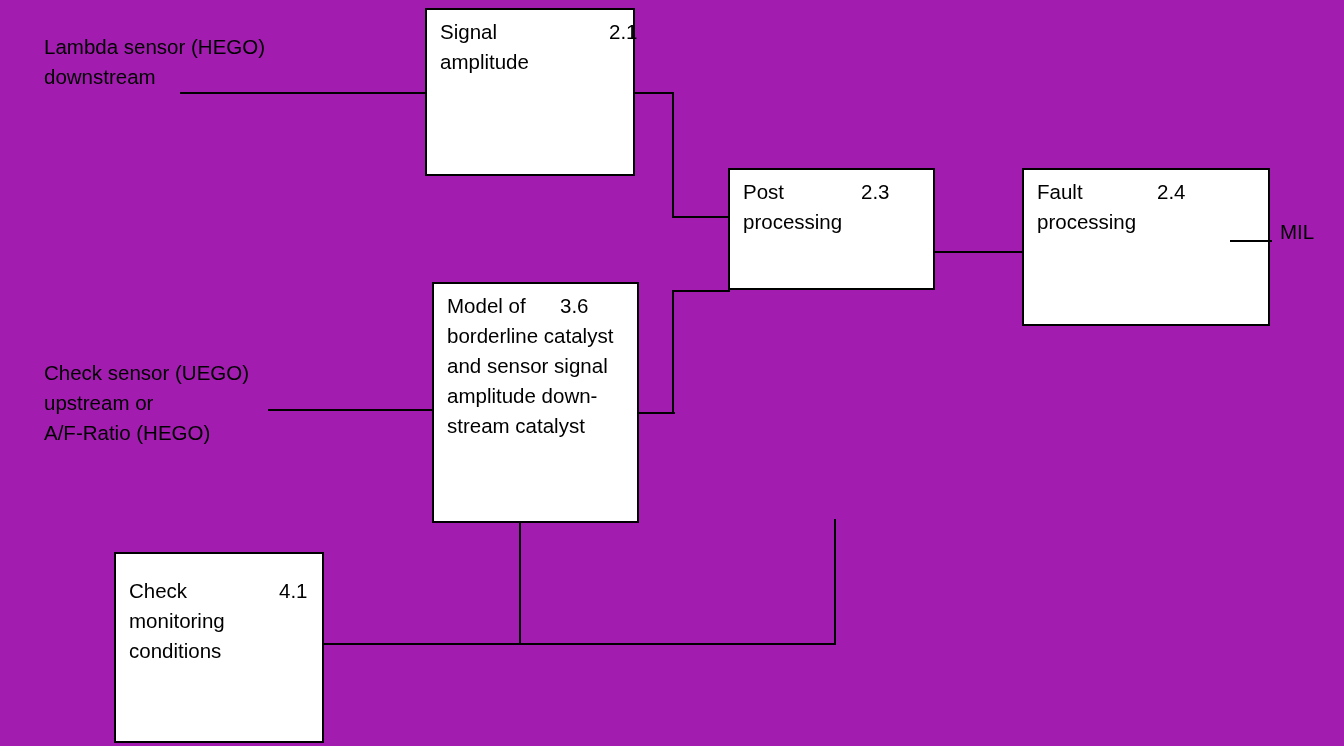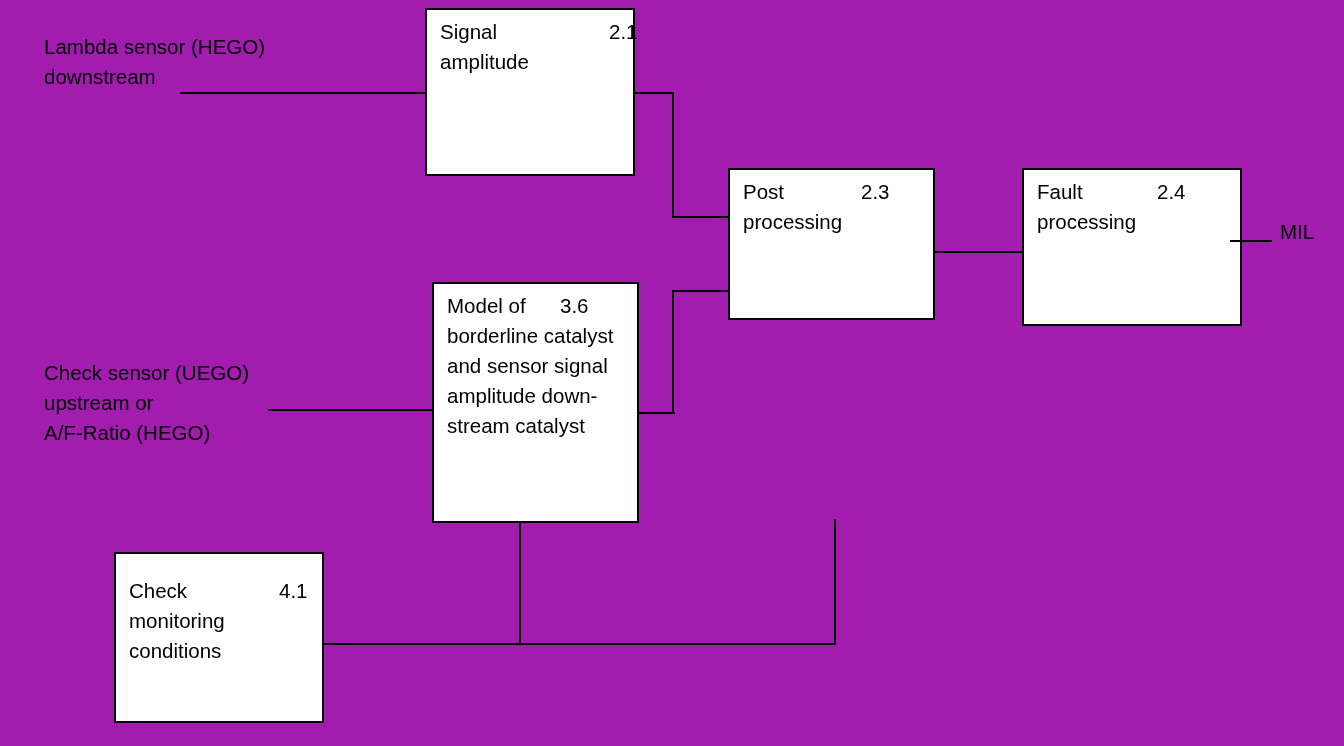--- a/index.html
+++ b/index.html
@@ -89,38 +89,38 @@
 and sensor signal
 amplitude  down-
 stream  catalyst</div>
     <div class="box-id" style="left:126px;">3.6</div>
   </div>
 
   <div class="wire-h" style="left:639px; top:412px; width:36px;"></div>
   <div class="wire-v" style="left:672px; top:290px; height:124px;"></div>
   <div class="wire-h" style="left:672px; top:290px; width:58px;"></div>
 
-  <div class="box" style="left:728px; top:168px; width:207px; height:152px;">
+  <div class="box" style="left:728px; top:168px; width:207px; height:122px;">
     <div class="box-text">Post
 processing</div>
     <div class="box-id" style="left:131px;">2.3</div>
   </div>
 
   <div class="wire-h" style="left:933px; top:251px; width:91px;"></div>
 
-  <div class="box" style="left:1022px; top:168px; width:220px; height:158px;">
+  <div class="box" style="left:1022px; top:168px; width:248px; height:158px;">
     <div class="box-text">Fault
 processing</div>
     <div class="box-id" style="left:133px;">2.4</div>
   </div>
 
   <div class="wire-h" style="left:1230px; top:240px; width:42px;"></div>
   <div class="label" style="left:1280px; top:217px;">MIL</div>
 
-  <div class="box" style="left:114px; top:552px; width:210px; height:171px;">
+  <div class="box" style="left:114px; top:552px; width:210px; height:191px;">
     <div class="box-text" style="top:22px;">Check
 monitoring
 conditions</div>
     <div class="box-id" style="left:163px; top:22px;">4.1</div>
   </div>
 
   <div class="wire-h" style="left:322px; top:643px; width:514px;"></div>
 
   <div class="wire-v" style="left:519px; top:521px; height:124px;"></div>
 

